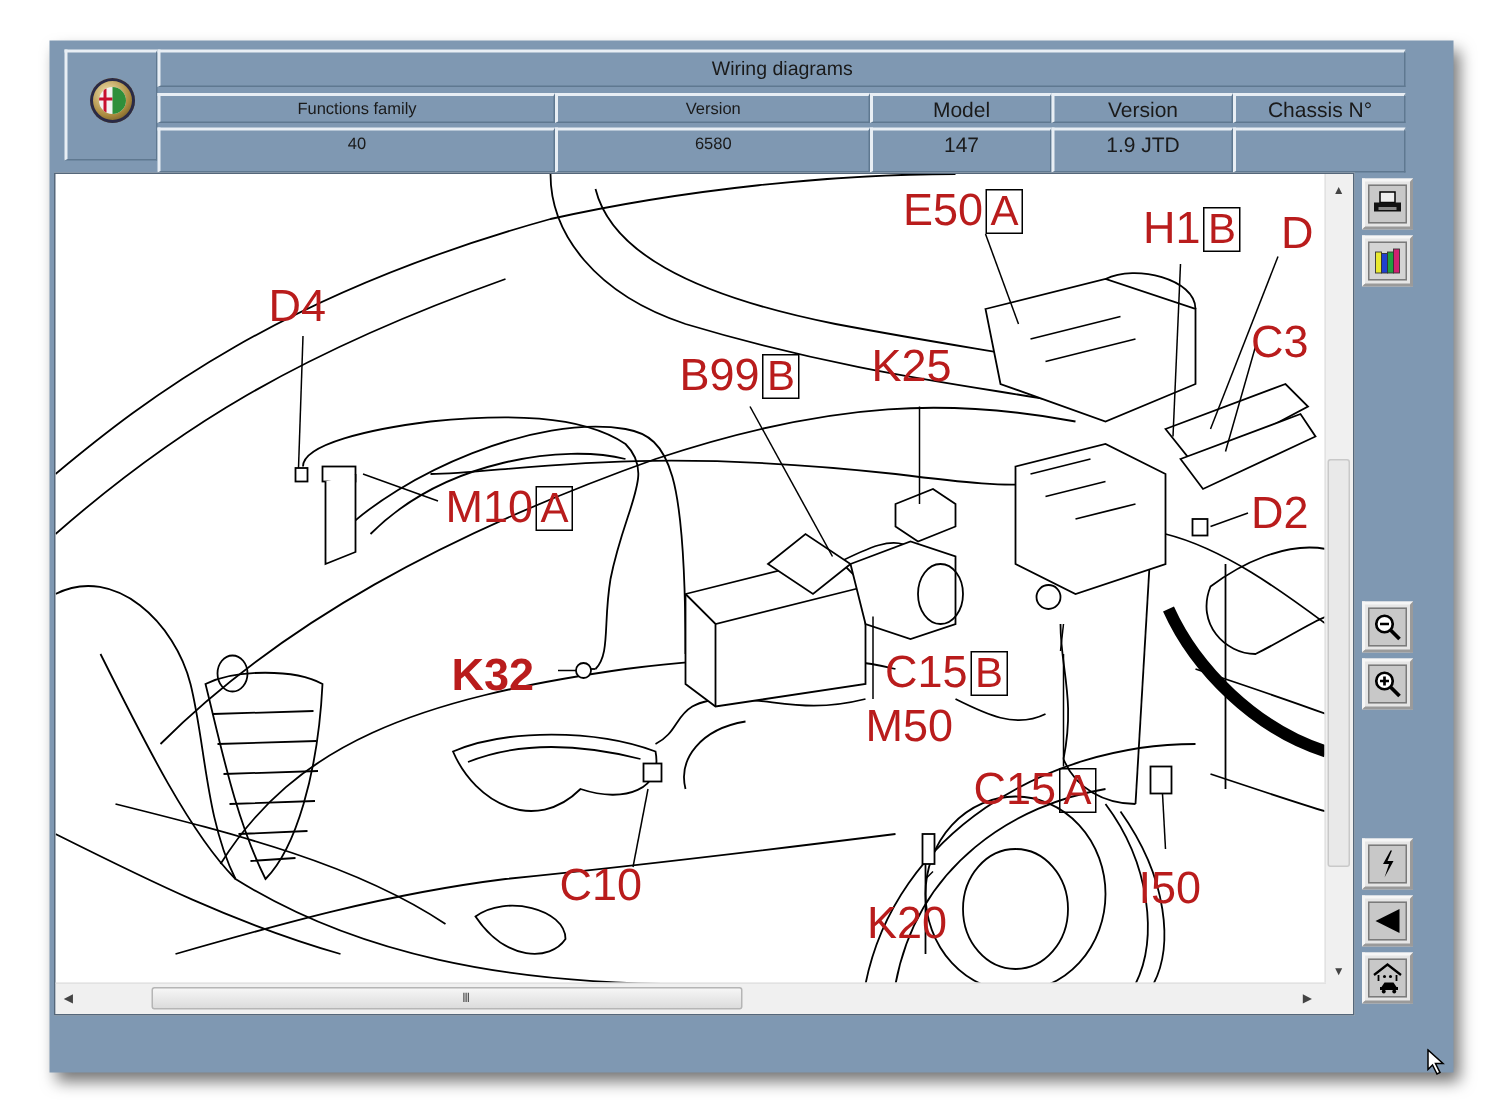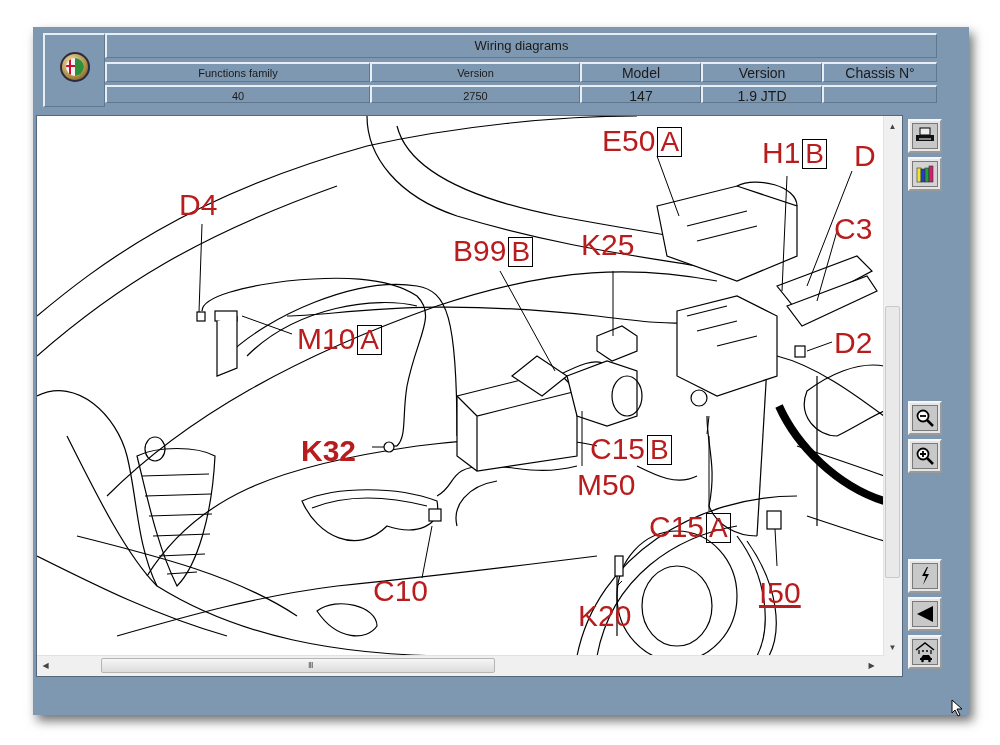--- a/index.html
+++ b/index.html
@@ -7,21 +7,21 @@
   .window { position:absolute; left:33px; top:27px; width:936px; height:688px; background:#7f98b2; box-shadow: 4px 6px 10px rgba(0,0,0,0.55); }
   .hdr-cell { position:absolute; box-sizing:border-box; border-top:2px solid #e8eef4; border-left:2px solid #e8eef4; border-bottom:1px solid #5f7890; border-right:1px solid #5f7890; background:#7f98b2; color:#1a1a1a; text-align:center; overflow:hidden; white-space:nowrap; }
   .logo-cell { left:10px; top:6px; width:62px; height:74px; }
   .logo { position:absolute; left:15px; top:17px; width:30px; height:30px; border-radius:50%; background:radial-gradient(circle at 40% 35%, #f4e3b0 0%, #a98a3e 55%, #3b2d10 100%); box-shadow: inset 0 0 0 2px #2a2a46; }
   .logo-inner { position:absolute; left:6px; top:6px; width:18px; height:18px; border-radius:50%; background:#f2f2f2; overflow:hidden; }
   .logo-cross-v { position:absolute; left:3px; top:1px; width:2px; height:16px; background:#c8102e; }
   .logo-cross-h { position:absolute; left:0; top:7px; width:9px; height:2px; background:#c8102e; }
   .logo-snake { position:absolute; left:9px; top:0; width:9px; height:18px; background:#2f8f3a; }
   .title-cell { left:72px; top:6px; width:832px; height:25px; font-size:13px; line-height:22px; }
   .lbl { top:35px; height:20px; font-size:12px; line-height:18px; }
-  .val { top:58px; height:18px; font-size:12px; line-height:19px; }
+  .val { top:58px; height:30px; font-size:12px; line-height:19px; }
   .lbl.small, .val.small { font-size:11px; }
   .c1 { left:72px; width:265px; }
   .c2 { left:337px; width:210px; }
   .c3 { left:547px; width:121px; }
   .c4 { left:668px; width:121px; }
   .c5 { left:789px; width:115px; }
   .lbl.big { font-size:14px; }
   .val.big { font-size:14px; }
 
   .viewport { position:absolute; left:3px; top:88px; width:867px; height:562px; background:#ffffff; border:1px solid #55677a; box-sizing:border-box; overflow:hidden; }
@@ -57,21 +57,21 @@
   </div>
   <div class="hdr-cell title-cell">Wiring diagrams</div>
 
   <div class="hdr-cell lbl small c1">Functions family</div>
   <div class="hdr-cell lbl small c2">Version</div>
   <div class="hdr-cell lbl big c3">Model</div>
   <div class="hdr-cell lbl big c4">Version</div>
   <div class="hdr-cell lbl big c5">Chassis N°</div>
 
   <div class="hdr-cell val small c1">40</div>
-  <div class="hdr-cell val small c2">2750</div>
+  <div class="hdr-cell val small c2">6580</div>
   <div class="hdr-cell val big c3">147</div>
   <div class="hdr-cell val big c4">1.9 JTD</div>
   <div class="hdr-cell val big c5"></div>
 
   <div class="viewport">
     <div class="diagram">
       <svg width="847" height="542" viewBox="0 0 847 542" fill="none" stroke="#000" stroke-width="1.2">
 
         <path d="M0 200 C60 150 150 80 330 30 C420 10 520 0 600 0"></path>
         <path d="M0 240 C80 170 160 120 300 70"></path>
@@ -177,21 +177,21 @@
       <div class="callout" style="left:544px;top:114px;"><span>K25</span></div>
       <div class="callout" style="left:565px;top:10px;"><span>E50</span><span class="box">A</span></div>
       <div class="callout" style="left:725px;top:22px;"><span>H1</span><span class="box">B</span></div>
       <div class="callout" style="left:817px;top:25px;"><span>D</span></div>
       <div class="callout" style="left:797px;top:98px;"><span>C3</span></div>
       <div class="callout" style="left:797px;top:212px;"><span>D2</span></div>
       <div class="callout" style="left:553px;top:318px;"><span>C15</span><span class="box">B</span></div>
       <div class="callout" style="left:540px;top:354px;"><span>M50</span></div>
       <div class="callout" style="left:612px;top:396px;"><span>C15</span><span class="box">A</span></div>
       <div class="callout" style="left:541px;top:485px;"><span>K20</span></div>
-      <div class="callout" style="left:722px;top:462px;text-decoration:underline;"><span>I50</span></div>
+      <div class="callout" style="left:722px;top:462px;"><span>I50</span></div>
     </div>
 
     <div class="vscroll">
       <div class="arrow" style="left:0;top:2px;">▲</div>
       <div class="vthumb"></div>
       <div class="arrow" style="left:0;bottom:2px;">▼</div>
     </div>
 
     <div class="hscroll">
       <div class="arrow" style="left:0;top:1px;">◀</div>

